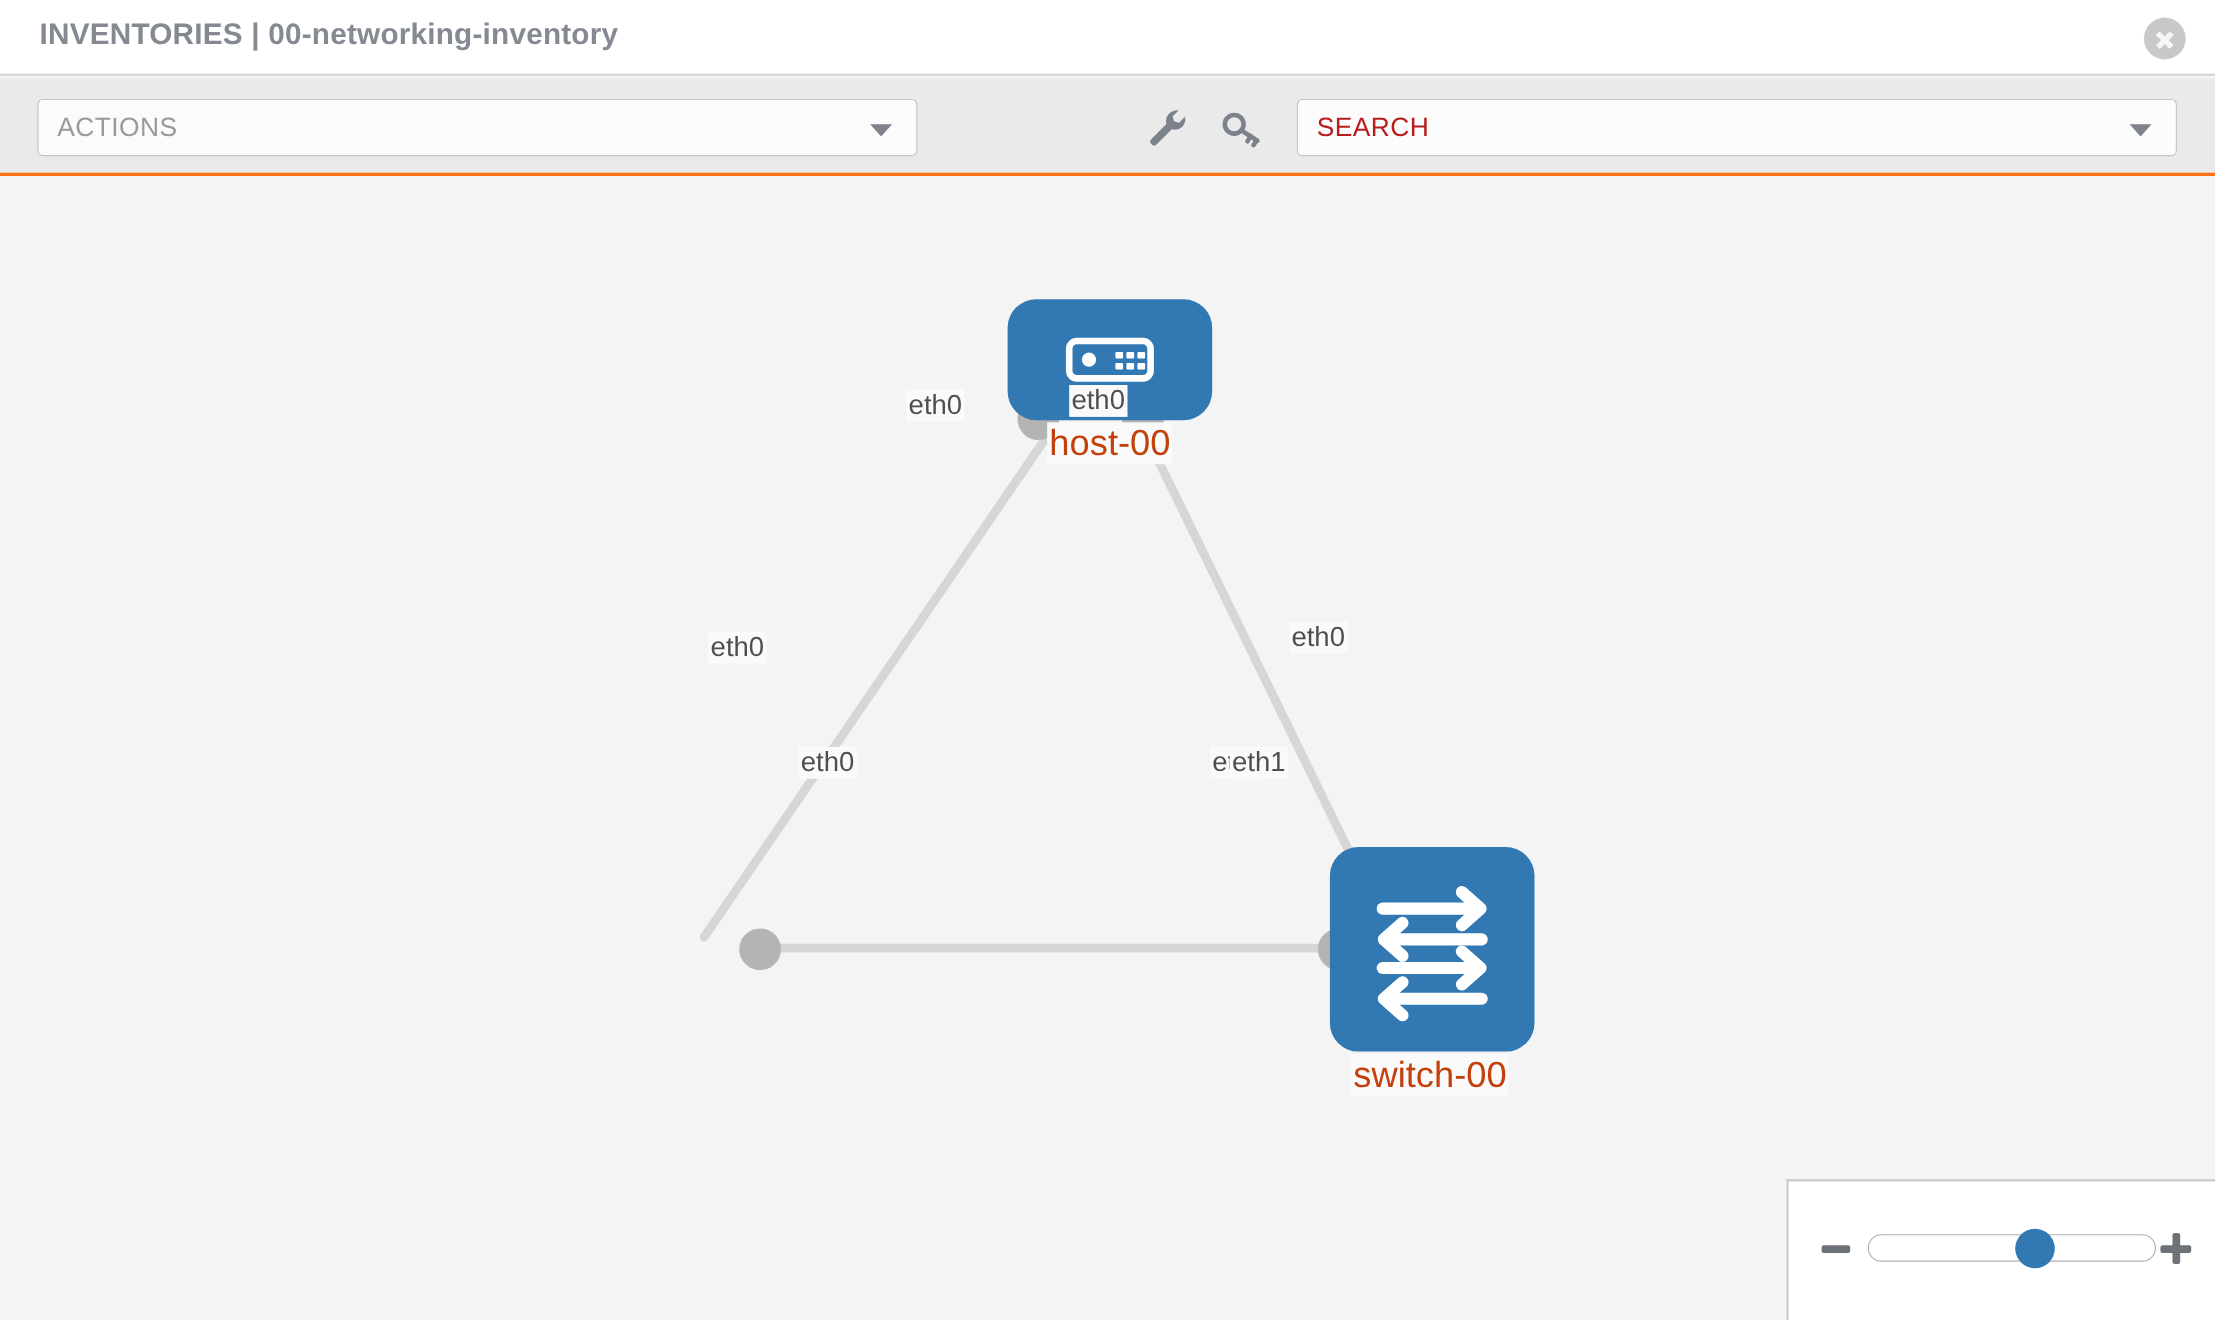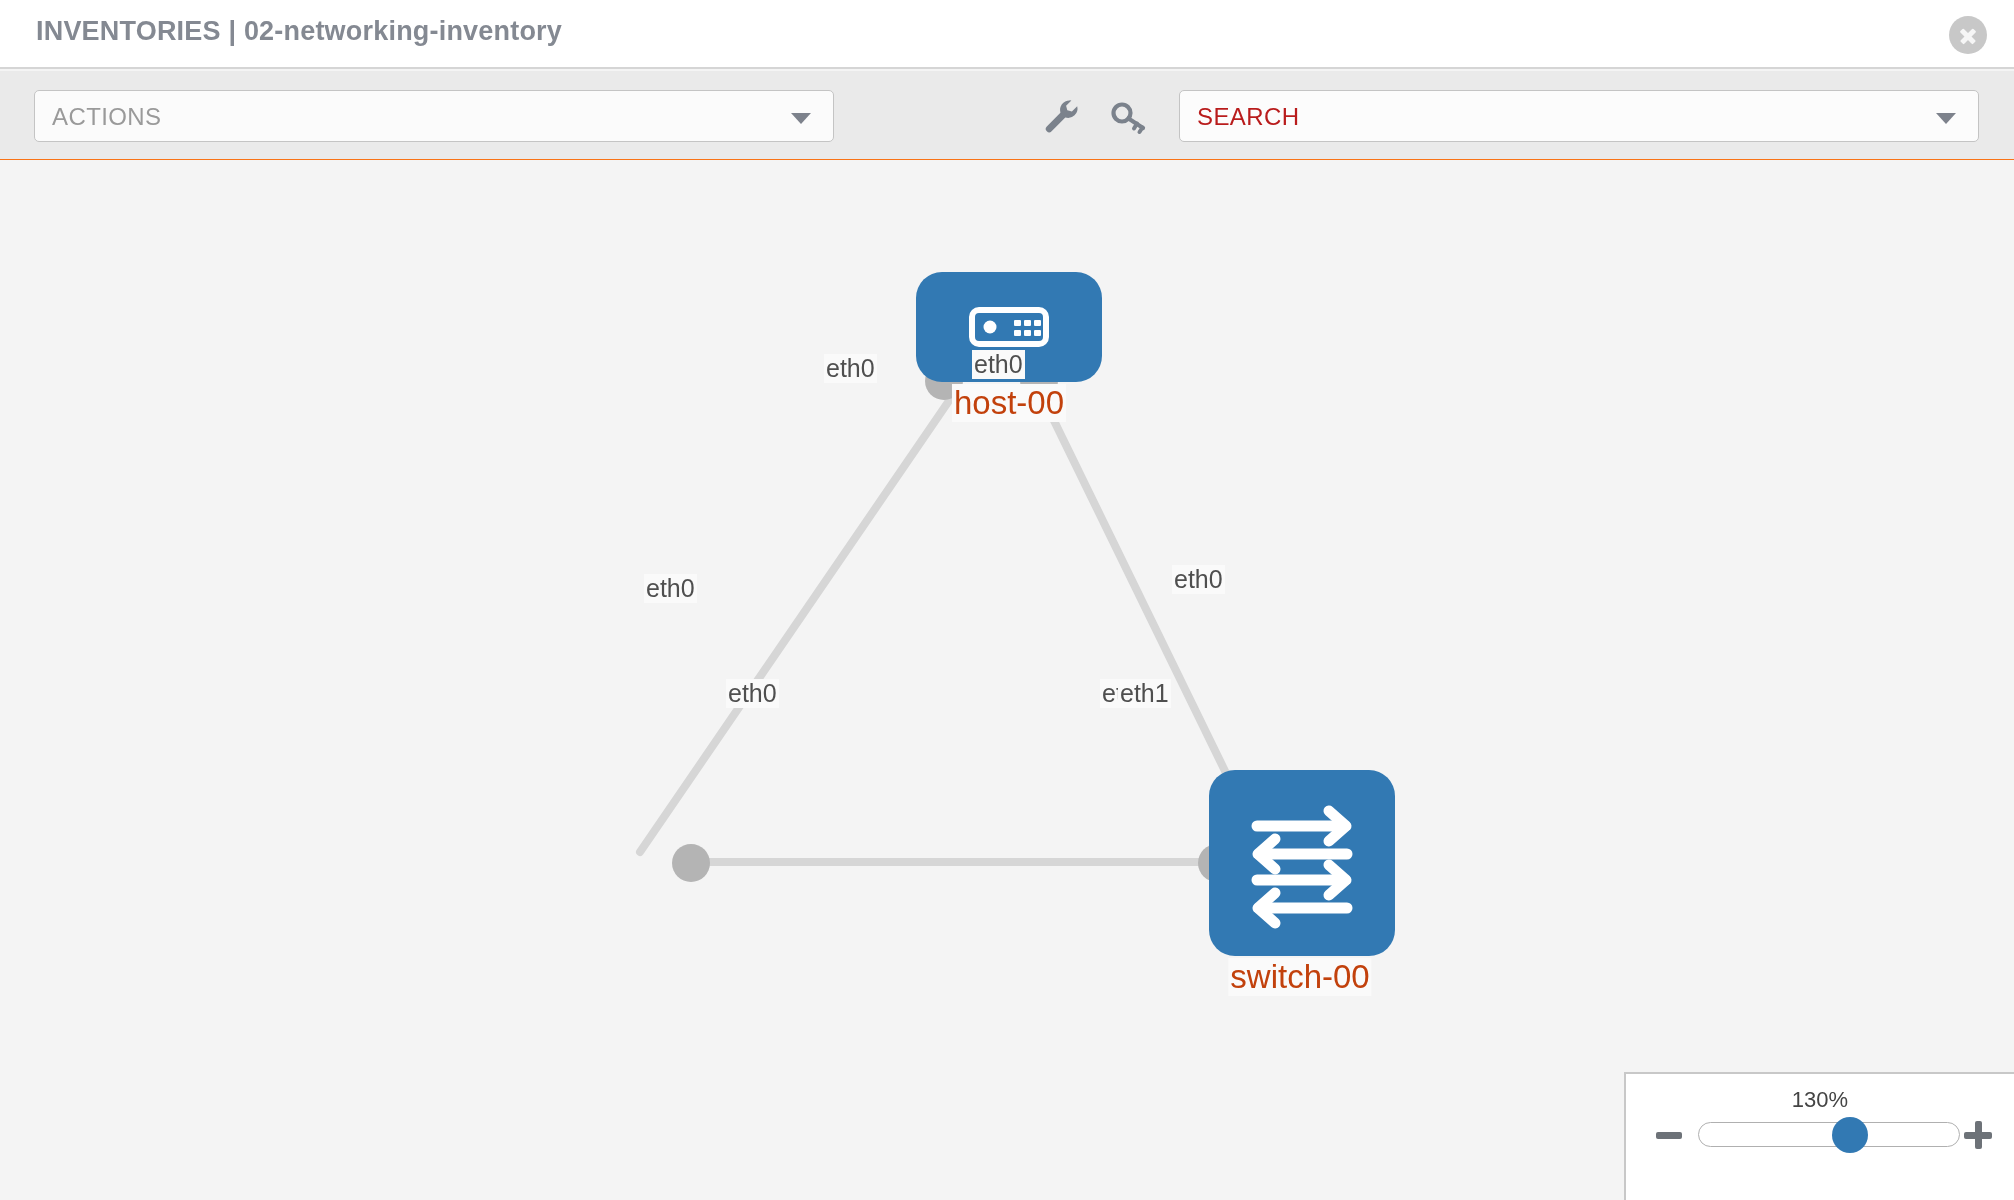--- a/index.html
+++ b/index.html
@@ -38,21 +38,21 @@
     background: #f6f6f6;
   }
   .close-btn:before { transform: rotate(45deg); }
   .close-btn:after  { transform: rotate(-45deg); }
 
   
   .toolbar {
     position: absolute; top: 71px; left: 0;
     width: 2014px; height: 89px;
     background: #eaeaea;
-    border-bottom: 1px solid #f97316;
+    border-bottom: 3px solid #f97316;
   }
   .actions-select {
     position: absolute; left: 34px; top: 19px;
     width: 800px; height: 52px;
     background: #fbfbfb;
     border: 1.5px solid #c4c4c4;
     border-radius: 5px;
   }
   .actions-select .label {
     position: absolute; left: 17px; top: 12px;
@@ -164,21 +164,21 @@
     background: #3279b3;
     cursor: pointer;
   }
 </style>
 </head>
 <body>
 
 <div id="app">
 
   <div class="header">
-    <div class="header-title">INVENTORIES | 02-networking-inventory</div>
+    <div class="header-title">INVENTORIES | 00-networking-inventory</div>
     <div class="close-btn"></div>
   </div>
 
   <div class="toolbar">
 
     <div class="actions-select">
       <span class="label">ACTIONS</span>
       <span class="caret"></span>
     </div>
 
@@ -257,21 +257,20 @@
     <div class="iface-label" style="left:824px;  top:192px;">eth0</div>
     <div class="iface-label" style="left:972px;  top:188px;">eth0</div>
     <div class="iface-label" style="left:644px;  top:412px;">eth0</div>
     <div class="iface-label" style="left:1172px; top:403px;">eth0</div>
     <div class="iface-label" style="left:726px;  top:517px;">eth0</div>
     <div class="iface-label" style="left:1100px; top:517px;">eth0</div>
     <div class="iface-label" style="left:1118px; top:517px;">eth1</div>
   </div>
 
   <div class="zoom-panel">
-    <div class="zoom-value">130%</div>
     <div class="zoom-minus"></div>
     <div class="zoom-track">
       <div class="zoom-thumb" id="zoom-thumb" style="left: 133.2px;"></div>
     </div>
     <div class="zoom-plus"></div>
   </div>
 
 </div>
 
 </body></html>

